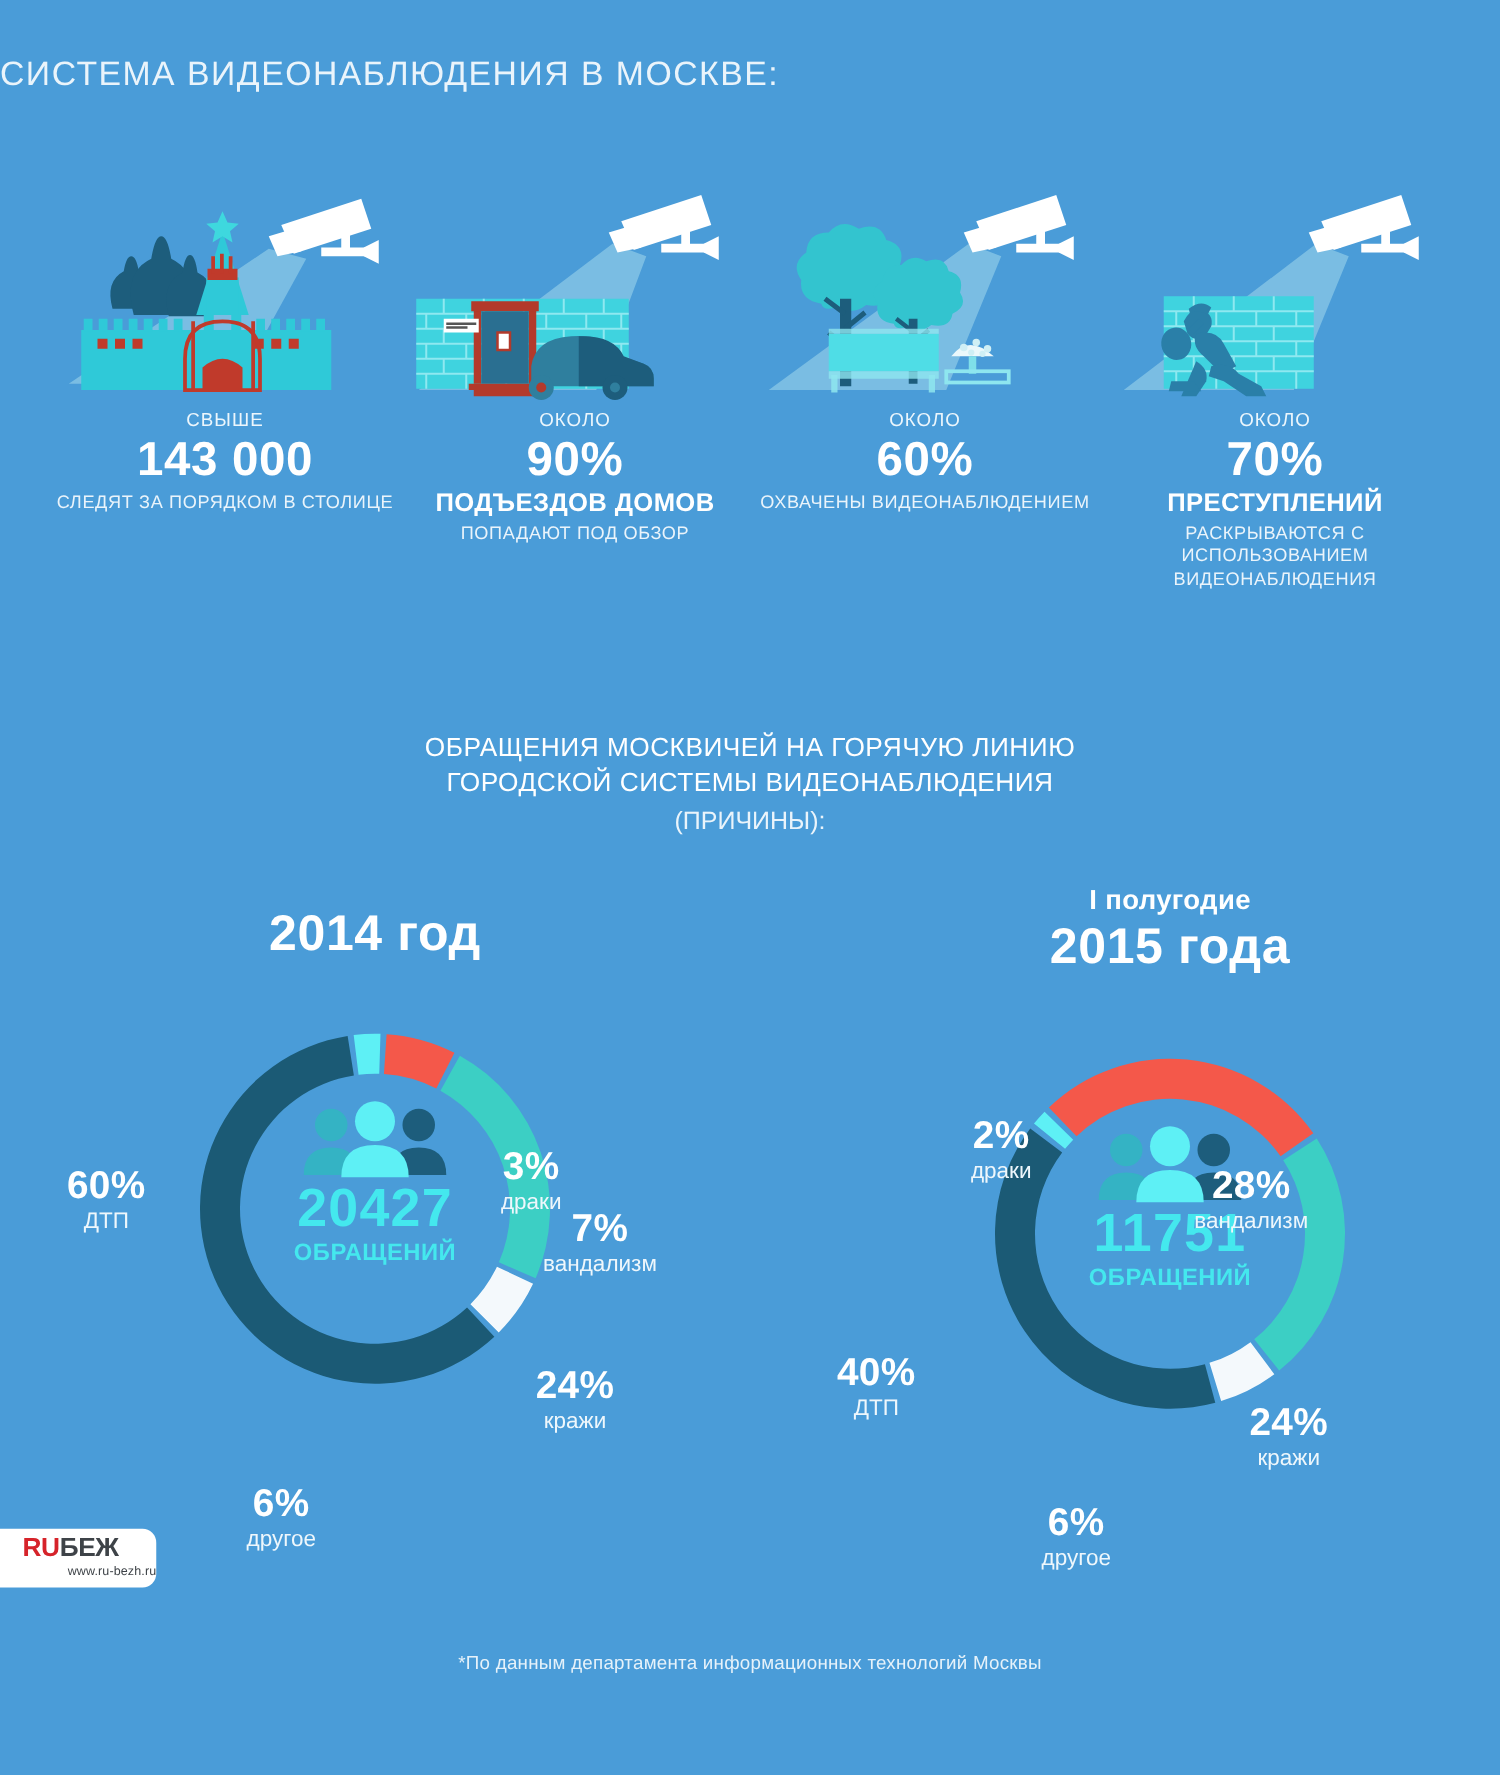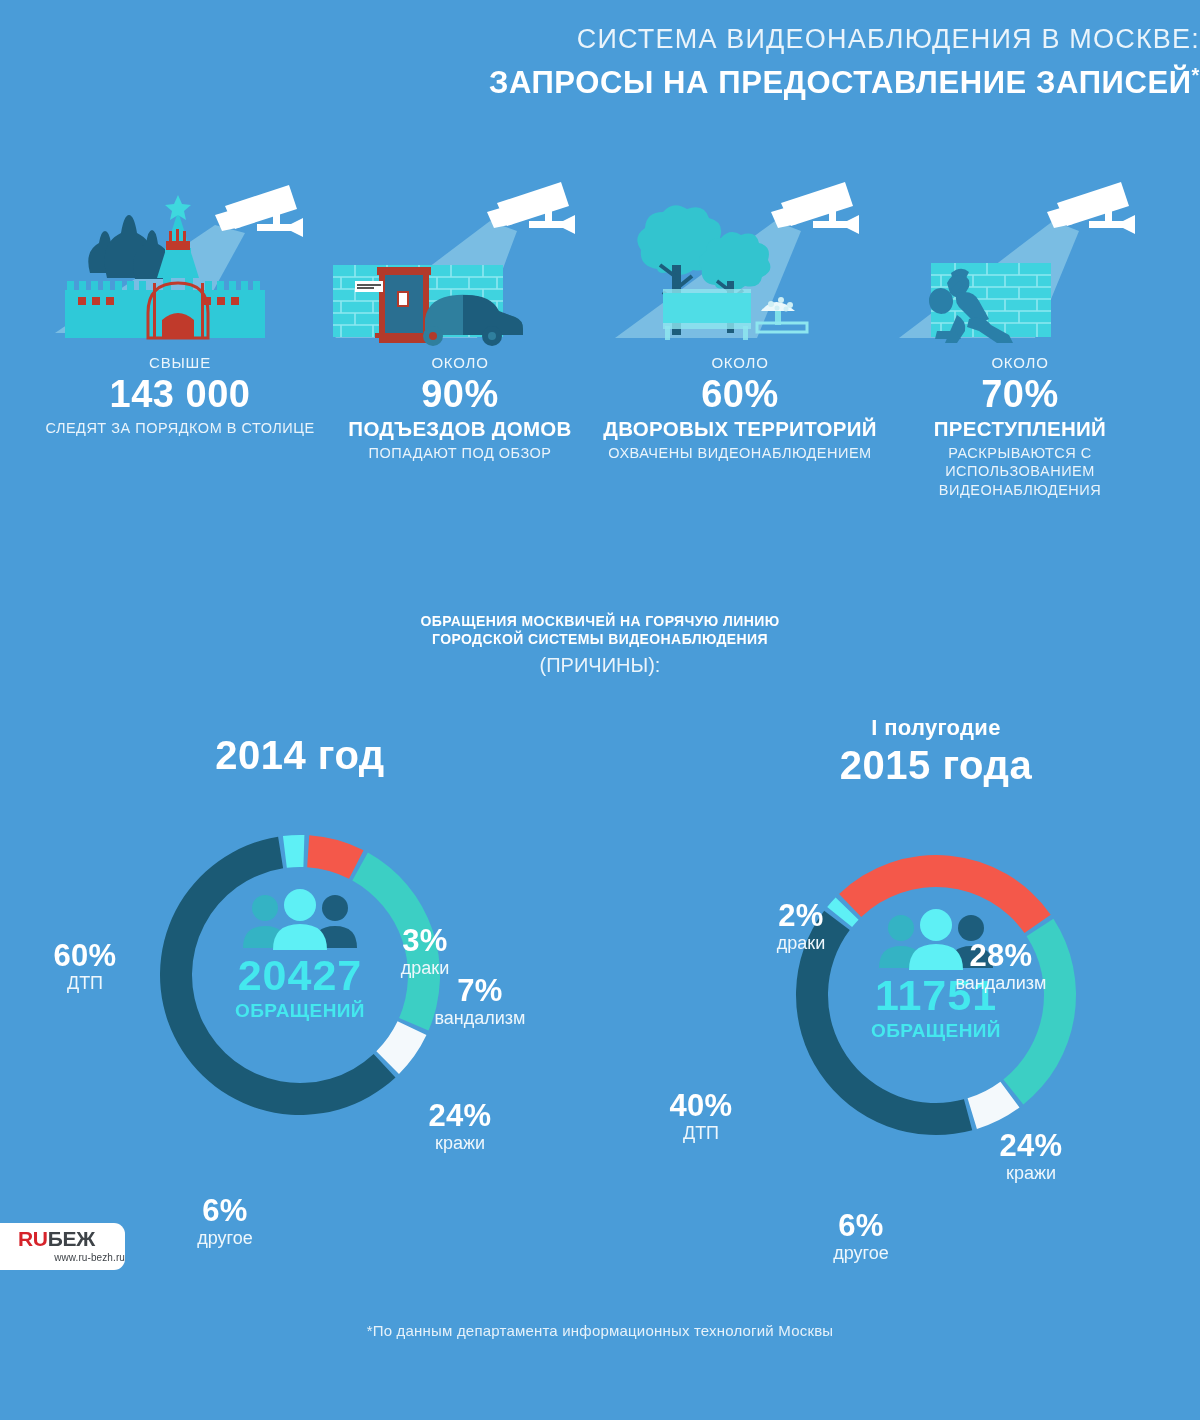--- a/index.html
+++ b/index.html
@@ -11,22 +11,22 @@
     height: 1420px;
     background: #4a9cd8;
     font-family: "Liberation Sans", sans-serif;
     color: #ffffff;
     overflow: hidden;
     position: relative;
   }
 
   
   .header {
-    padding-top: 24px;
-    text-align: right;
+    padding-top: 44px;
+    text-align: left;
   }
   .header-line1 {
     font-size: 27px;
     letter-spacing: 1.2px;
     font-weight: 400;
     color: #eaf4fb;
     text-transform: uppercase;
   }
   .header-line2 {
     font-size: 31px;
@@ -91,22 +91,22 @@
     margin-top: 3px;
     line-height: 1.28;
   }
 
   
   .section-heading {
     text-align: center;
     margin-top: 112px;
   }
   .sh-l1, .sh-l2 {
-    font-size: 14px;
-    font-weight: bold;
+    font-size: 21px;
+    font-weight: normal;
     letter-spacing: 0.4px;
     text-transform: uppercase;
     line-height: 1.33;
   }
   .sh-l3 {
     font-size: 20px;
     font-weight: 400;
     color: #eaf4fb;
     text-transform: uppercase;
     margin-top: 5px;
@@ -235,21 +235,20 @@
     font-size: 15px;
     color: #e6f2fa;
     letter-spacing: 0.2px;
   }
 </style>
 </head>
 <body>
 
 <div class="header">
   <div class="header-line1">СИСТЕМА ВИДЕОНАБЛЮДЕНИЯ В МОСКВЕ:</div>
-  <div class="header-line2"><span>ЗАПРОСЫ НА ПРЕДОСТАВЛЕНИЕ ЗАПИСЕЙ</span><span class="ast">*</span></div>
 </div>
 
 <div class="stats-row">
 
   <div class="stat-col">
     <div class="stat-art">
       <svg width="270" height="180" viewBox="0 0 270 180">
         <polygon points="170,52 200,60 145,160 10,160" fill="#8ecbe8" opacity="0.72"></polygon>
 
         <path d="M45 100 q-6 -22 9 -30 q2 -12 6 -12 q4 0 6 12 q15 8 9 30 z" fill="#1d5d7c"></path>
@@ -425,21 +424,20 @@
           <polygon points="176,30 240,9 248,33 186,53"></polygon>
           <polygon points="166,39 186,33 192,51 173,55"></polygon>
           <rect x="224" y="30" width="7" height="22"></rect>
           <rect x="208" y="48" width="42" height="7"></rect>
           <polygon points="242,48 254,42 254,61 242,55"></polygon>
         </g>
       </svg>
     </div>
     <div class="stat-pre">ОКОЛО</div>
     <div class="stat-big">60%</div>
-    <div class="stat-mid">ДВОРОВЫХ ТЕРРИТОРИЙ</div>
     <div class="stat-sub">ОХВАЧЕНЫ ВИДЕОНАБЛЮДЕНИЕМ</div>
   </div>
 
   <div class="stat-col">
     <div class="stat-art">
       <svg width="270" height="180" viewBox="0 0 270 180">
         <polygon points="168,48 194,58 150,165 14,165" fill="#8ecbe8" opacity="0.72"></polygon>
         <g>
           <rect x="46" y="90" width="120" height="74" fill="#3fd3df"></rect>
           <g stroke="#8fe8f0" stroke-width="1.6" fill="none">

